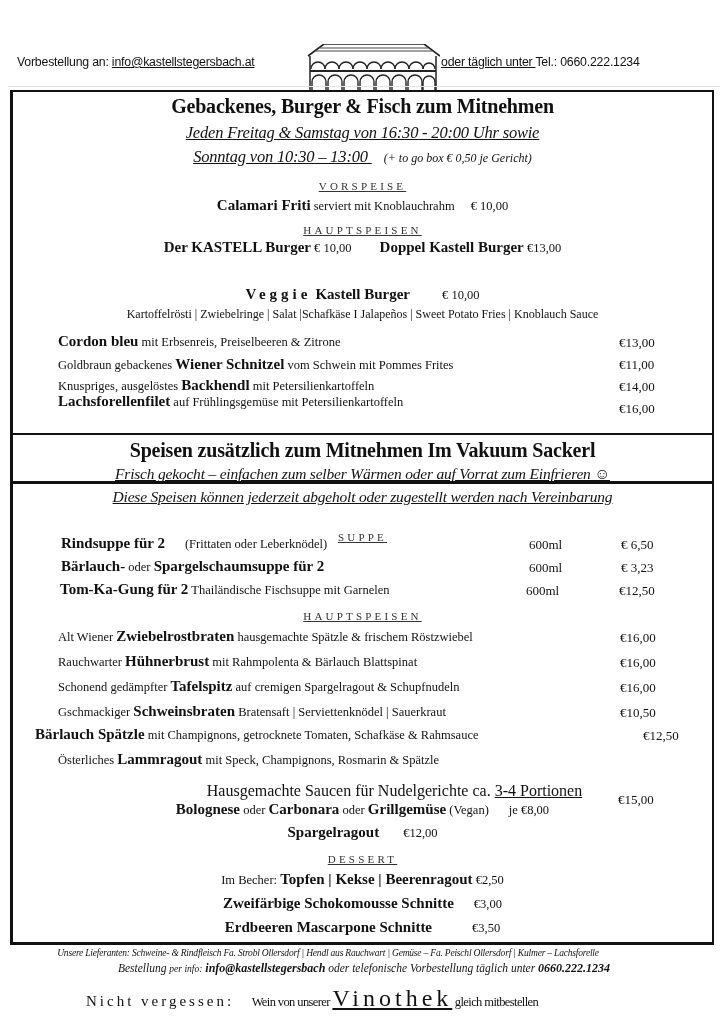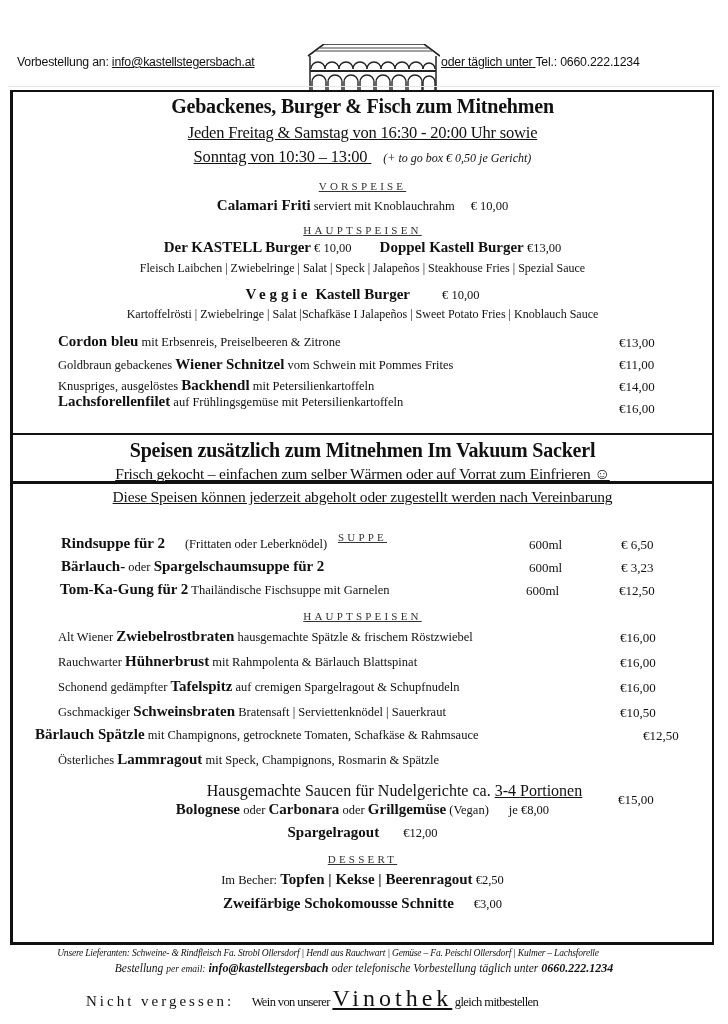--- a/index.html
+++ b/index.html
@@ -10,21 +10,21 @@
   .hdr-text a, .hdr-text .u { color:#111; text-decoration:underline; }
   .logo { position:absolute; left:306px; top:0px; width:134px; height:48px; }
   .hdr-sep { position:absolute; left:8px; top:86px; width:712px; height:1px; background:#e6e6e6; }
 
   .box { position:absolute; border-top:2px solid #111; border-right:2px solid #111; border-left:3px solid #111; border-bottom:3px solid #111; box-sizing:border-box; }
   .box1 { left:10px; top:90px; width:704px; height:394px; }
   .box2 { left:10px; top:433px; width:704px; height:512px; }
 
   .center { position:absolute; left:0; width:100%; text-align:center; white-space:nowrap; }
   .title { font-weight:bold; font-size:20px; letter-spacing:-0.2px; }
-  .sub { font-size:16.5px; text-decoration:underline; letter-spacing:-0.2px; }
+  .sub { font-size:16.5px; text-decoration:underline; letter-spacing:-0.2px;font-style:italic; }
   .note { font-style:italic; font-size:12px; text-decoration:none; }
   .section { font-size:11px; letter-spacing:3.2px; text-decoration:underline; color:#333; }
   .b { font-weight:bold; }
   .mid { font-size:15px; font-weight:bold; }
   .desc { font-size:12.5px; }
   .row { position:absolute; white-space:nowrap; }
   .price { position:absolute; white-space:nowrap; font-size:13px; }
   .veggie { letter-spacing:4px; }
 
   .footer1 { position:absolute; left:0; width:656px; top:948px; text-align:center; font-style:italic; font-size:9.5px; white-space:nowrap; letter-spacing:-0.2px; }
@@ -90,21 +90,20 @@
   <div class="center" style="top:104px;">
     <span class="mid">Calamari Friti</span><span class="desc"> serviert mit Knoblauchrahm</span>&nbsp;&nbsp;&nbsp;
     <span class="desc">€  10,00</span>
   </div>
 
   <div class="center section" style="top:132px;">HAUPTSPEISEN</div>
   <div class="center" style="top:146px;">
     <span class="mid">Der KASTELL Burger</span><span class="desc"> € 10,00</span>&nbsp;&nbsp;&nbsp;&nbsp;&nbsp;&nbsp;
     <span class="mid">Doppel Kastell Burger</span><span class="desc"> €13,00</span>
   </div>
-  <div class="center desc" style="top:169px; font-size:12px;">Fleisch Laibchen | Zwiebelringe | Salat | Speck | Jalapeños | Steakhouse Fries | Spezial Sauce</div>
 
   <div class="center" style="top:193px;">
     <span class="mid veggie">Veggie</span>
     <span class="mid">Kastell Burger</span>&nbsp;&nbsp;&nbsp;&nbsp;&nbsp;&nbsp;&nbsp;
     <span class="desc">€  10,00</span>
   </div>
   <div class="center desc" style="top:215px; font-size:12px;">Kartoffelrösti | Zwiebelringe | Salat  |Schafkäse I Jalapeños | Sweet Potato Fries | Knoblauch Sauce</div>
 
   <div class="row" style="left:45px; top:240px;">
     <span class="desc"></span><span class="mid">Cordon bleu</span><span class="desc"> mit Erbsenreis, Preiselbeeren &amp; Zitrone</span>
@@ -198,22 +197,26 @@
   </div>
 
   <div class="center section" style="top:418px;">DESSERT</div>
   <div class="center" style="top:435px;">
     <span class="desc">Im Becher: </span><span class="mid">Topfen | Kekse | Beerenragout</span><span class="desc"> €2,50</span>
   </div>
   <div class="center" style="top:459px;">
     <span class="mid">Zweifärbige Schokomousse Schnitte</span>&nbsp;&nbsp;&nbsp;&nbsp;
     <span class="desc">€3,00</span>
   </div>
+  <div class="center" style="top:483px;">
+    <span class="mid">Erdbeeren Mascarpone Schnitte</span>&nbsp;&nbsp;&nbsp;&nbsp;&nbsp;&nbsp;&nbsp;&nbsp;&nbsp;
+    <span class="desc">€3,50</span>
+  </div>
 </div>
 
 <div class="footer1">Unsere Lieferanten:  Schweine- &amp; Rindfleisch Fa. Strobl Ollersdorf  |  Hendl aus Rauchwart |  Gemüse – Fa. Peischl  Ollersdorf | Kulmer – Lachsforelle</div>
 <div class="footer2">
-  <span>Bestellung </span><span class="small">per email:</span><span class="b"> info@kastellstegersbach</span><span> oder telefonische Vorbestellung täglich unter </span><span class="b">0660.222.1234</span>
+  <span>Bestellung </span><span class="small">per info:</span><span class="b"> info@kastellstegersbach</span><span> oder telefonische Vorbestellung täglich unter </span><span class="b">0660.222.1234</span>
 </div>
 <div class="footer3">
   <span class="nv">Nicht vergessen:</span>
   <span class="wine">Wein von unserer </span><span class="vinothek">Vinothek</span><span class="wine" style="margin-left:0;"> gleich mitbestellen</span>
 </div>
 
 </body></html>

